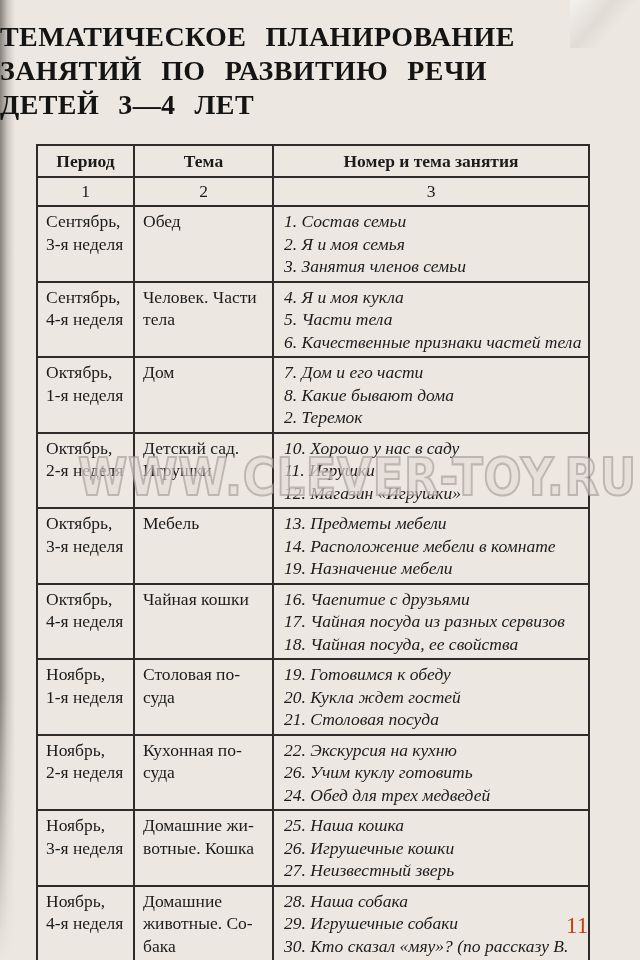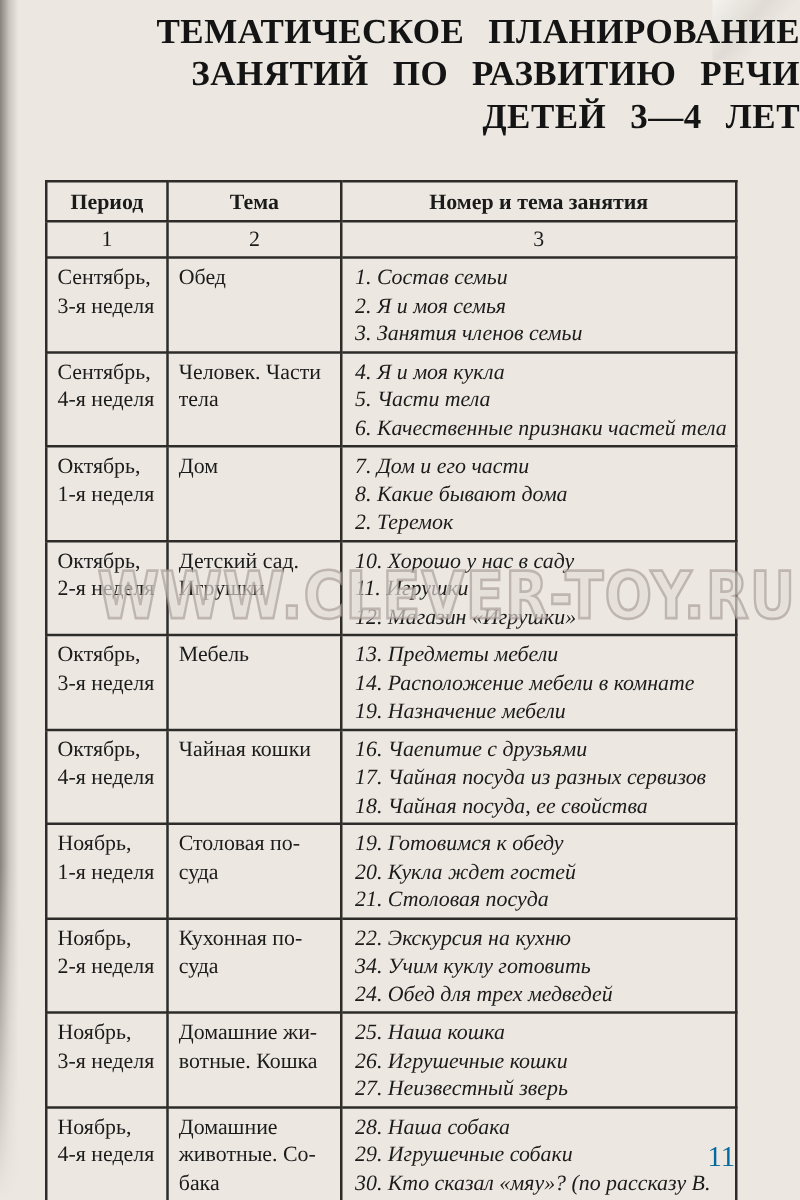--- a/index.html
+++ b/index.html
@@ -21,22 +21,22 @@
       linear-gradient(to right, rgba(116,112,106,0.85), rgba(140,136,130,0.35) 50%, rgba(140,136,130,0) 100%);
     pointer-events:none;
   }
   .corner-crease {
     position:absolute; top:0; right:0; width:70px; height:48px;
     background: linear-gradient(130deg, rgba(255,255,255,0.45) 0%, rgba(120,115,108,0.10) 40%, rgba(120,115,108,0) 62%);
     pointer-events:none;
   }
 
   .title {
-    position:absolute; top:9px; left:0; width:100%;
-    text-align:right;
+    position:absolute; top:20px; left:0; width:100%;
+    text-align:left;
     font-size:28px; font-weight:bold;
     line-height:34px;
     letter-spacing:0.4px;
     word-spacing:0.42em;
     white-space:pre-line;
     color:#141414;
   }
 
   table.plan {
     position:absolute; left:36px; top:144px;
@@ -82,21 +82,21 @@
     color:rgba(243,239,233,0.55);
     -webkit-text-stroke:2.2px rgba(164,150,146,0.6);
     text-shadow:0 0 1px rgba(150,138,132,0.25);
     white-space:nowrap;
     z-index:5;
     pointer-events:none;
   }
 
   .page-number {
     position:absolute; left:566px; top:913px;
-    font-size:23px; color:#0369a1;
+    font-size:23px; color:#c2410c;
   }
 </style>
 </head>
 <body>
 
 <div class="page">
 
   <div class="left-edge-shadow"></div>
   <div class="corner-crease"></div>
 
@@ -196,21 +196,21 @@
           <div class="lesson">21. Столовая посуда</div>
         </td>
       </tr>
       <tr>
         <td class="c-period">Ноябрь,
 2-я неделя</td>
         <td class="c-theme">Кухонная по-
 суда</td>
         <td class="c-lessons">
           <div class="lesson">22. Экскурсия на кухню</div>
-          <div class="lesson">34. Учим куклу готовить</div>
+          <div class="lesson">26. Учим куклу готовить</div>
           <div class="lesson">24. Обед для трех медведей</div>
         </td>
       </tr>
       <tr>
         <td class="c-period">Ноябрь,
 3-я неделя</td>
         <td class="c-theme">Домашние жи-
 вотные. Кошка</td>
         <td class="c-lessons">
           <div class="lesson">25. Наша кошка</div>

